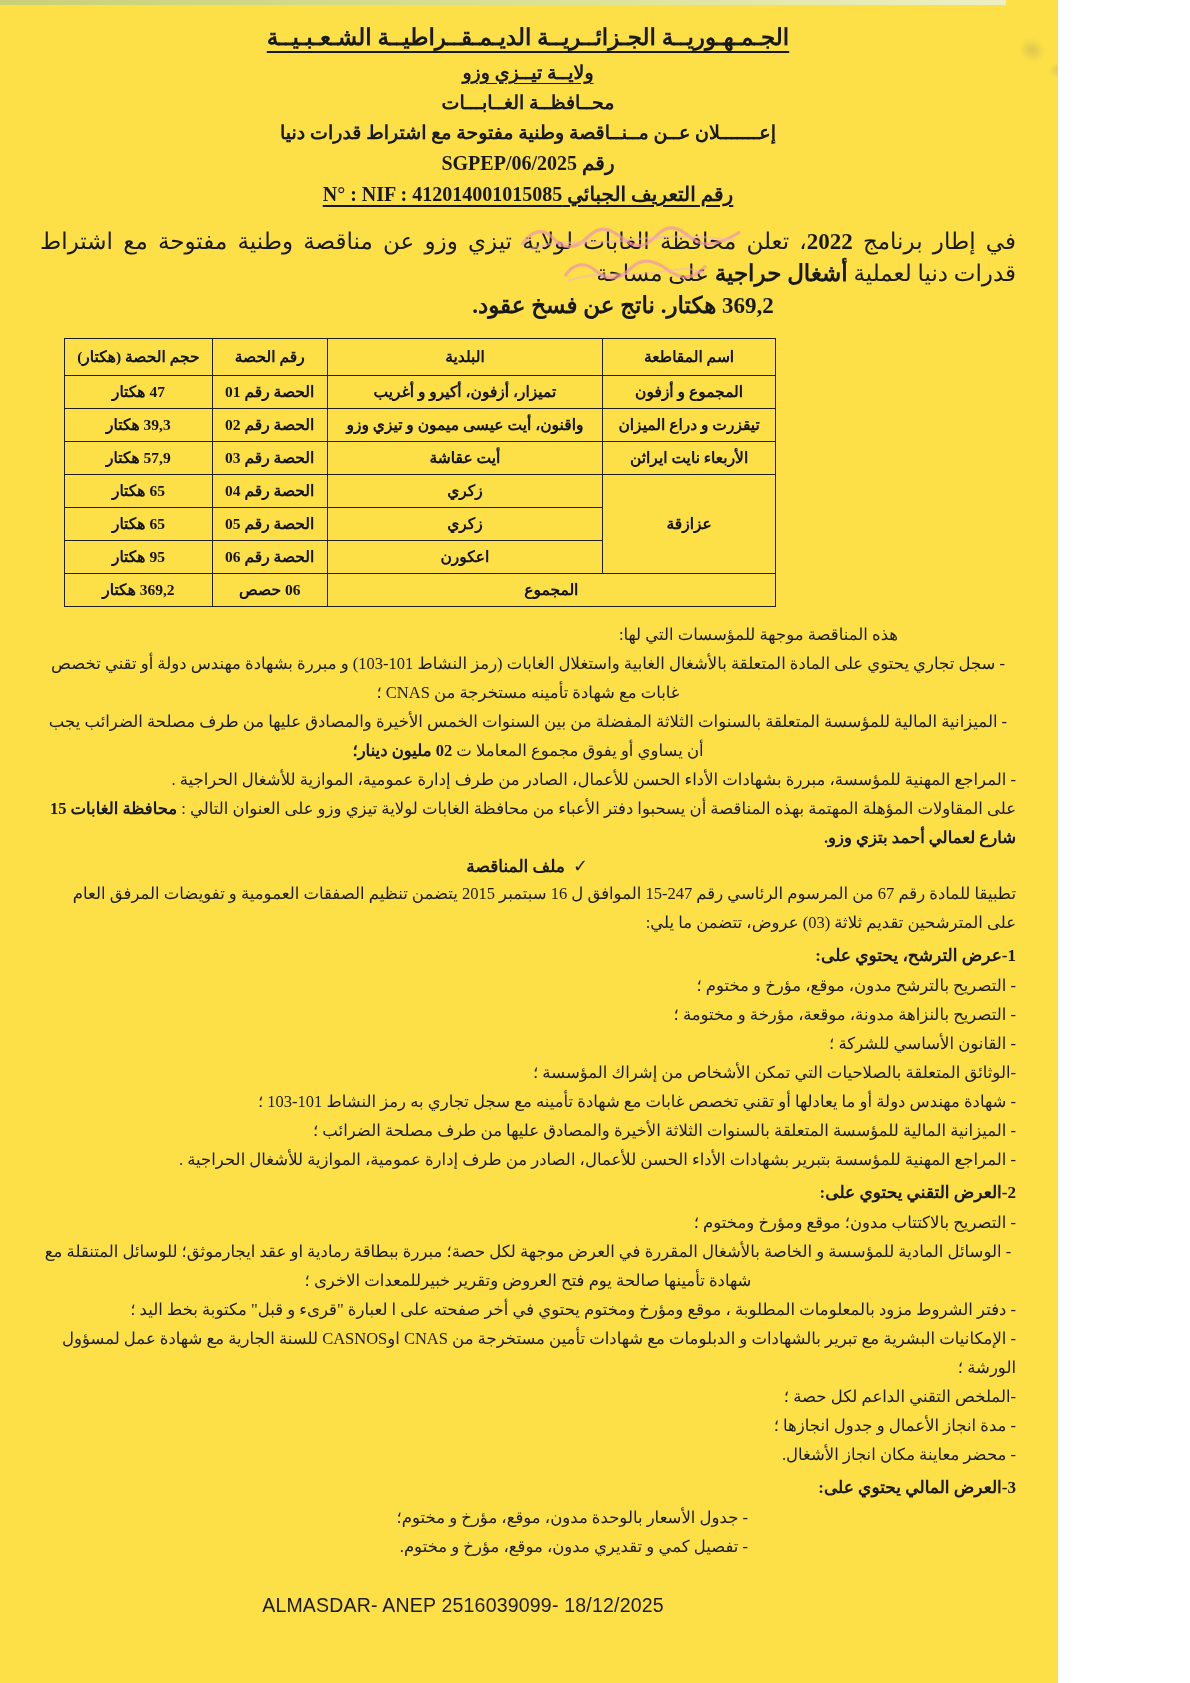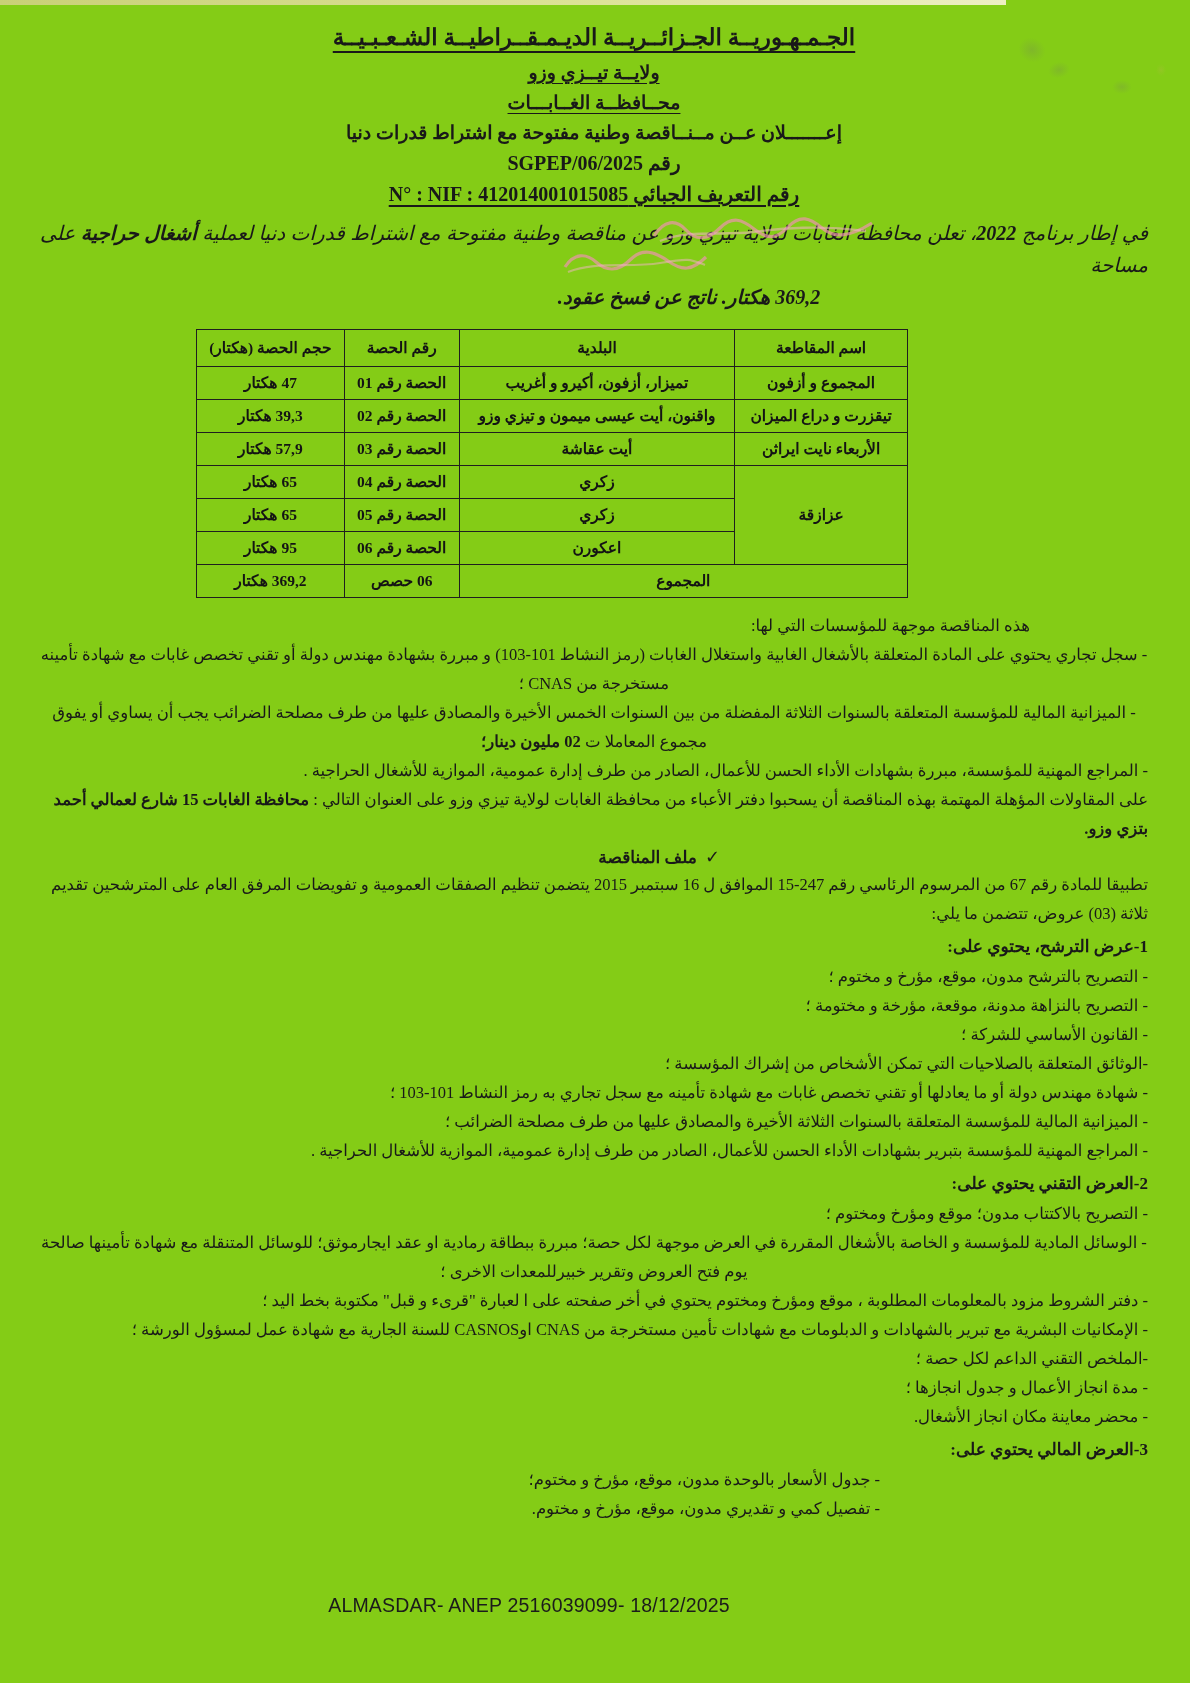--- a/index.html
+++ b/index.html
@@ -1,43 +1,43 @@
 <!DOCTYPE html>
 <html lang="ar"><head>
 <meta charset="utf-8">
 <style>
   html,body{margin:0;padding:0;}
   .page{
     position:relative;
-    width:1190px;height:1683px;
-    background:#84cc16;
+    width:1058px;height:1683px;
+    background:#fde047;
     overflow:hidden;
     direction:rtl;
     font-family:"Liberation Serif","DejaVu Serif",serif;
     color:#191919;
   }
   .scan-strip{position:absolute;top:0;left:0;width:1006px;height:5px;
     background:linear-gradient(90deg,#c9d077,#dde398 60%,#edefc4);}
   .smudge{position:absolute;opacity:.4;border-radius:50%;}
   .sm1{left:1018px;top:38px;width:28px;height:24px;background:radial-gradient(closest-side,rgba(110,110,110,.55),transparent);transform:rotate(24deg);}
   .sm2{left:1048px;top:62px;width:22px;height:16px;background:radial-gradient(closest-side,rgba(110,110,110,.5),transparent);transform:rotate(-12deg);}
   .sm3{left:1112px;top:80px;width:20px;height:14px;background:radial-gradient(closest-side,rgba(110,110,110,.5),transparent);}
   .sm4{left:1156px;top:64px;width:10px;height:12px;background:radial-gradient(closest-side,rgba(190,180,80,.6),transparent);}
 
   .content{padding:24px 42px 0 40px;}
 
   .hdr{text-align:center;font-weight:bold;}
   .h-l1{font-size:23px;text-decoration:underline;text-underline-offset:6px;margin-bottom:10px;}
   .h-l2{font-size:19px;text-decoration:underline;text-underline-offset:4px;margin-bottom:7px;}
-  .h-l3{font-size:19px;text-decoration:underline;text-underline-offset:4px;margin-bottom:7px;}
+  .h-l3{font-size:19px;text-underline-offset:4px;margin-bottom:7px;}
   .h-l4{font-size:19px;margin-bottom:7px;}
   .h-l5{font-size:20px;margin-bottom:7px;}
   .h-l6{font-size:20px;text-decoration:underline;text-underline-offset:4px;}
 
-  .intro{position:relative;margin-top:11px;font-size:20px;line-height:32px;font-style:italic;}
+  .intro{position:relative;margin-top:20px;font-size:23px;line-height:32px;}
   .intro .ln1{text-align:justify;}
   .intro .ln2{text-align:center;transform:translateX(95px);font-weight:bold;}
   .b{font-weight:bold;}
   .ink{position:absolute;pointer-events:none;}
   .ink1{top:-3px;right:270px;width:230px;height:32px;}
   .ink2{top:30px;left:520px;width:150px;height:32px;}
 
   table.lots{border-collapse:collapse;width:712px;margin:16px 240px 0 auto;}
   table.lots th,table.lots td{
     border:1.6px solid #1f1f1f;text-align:center;vertical-align:middle;

